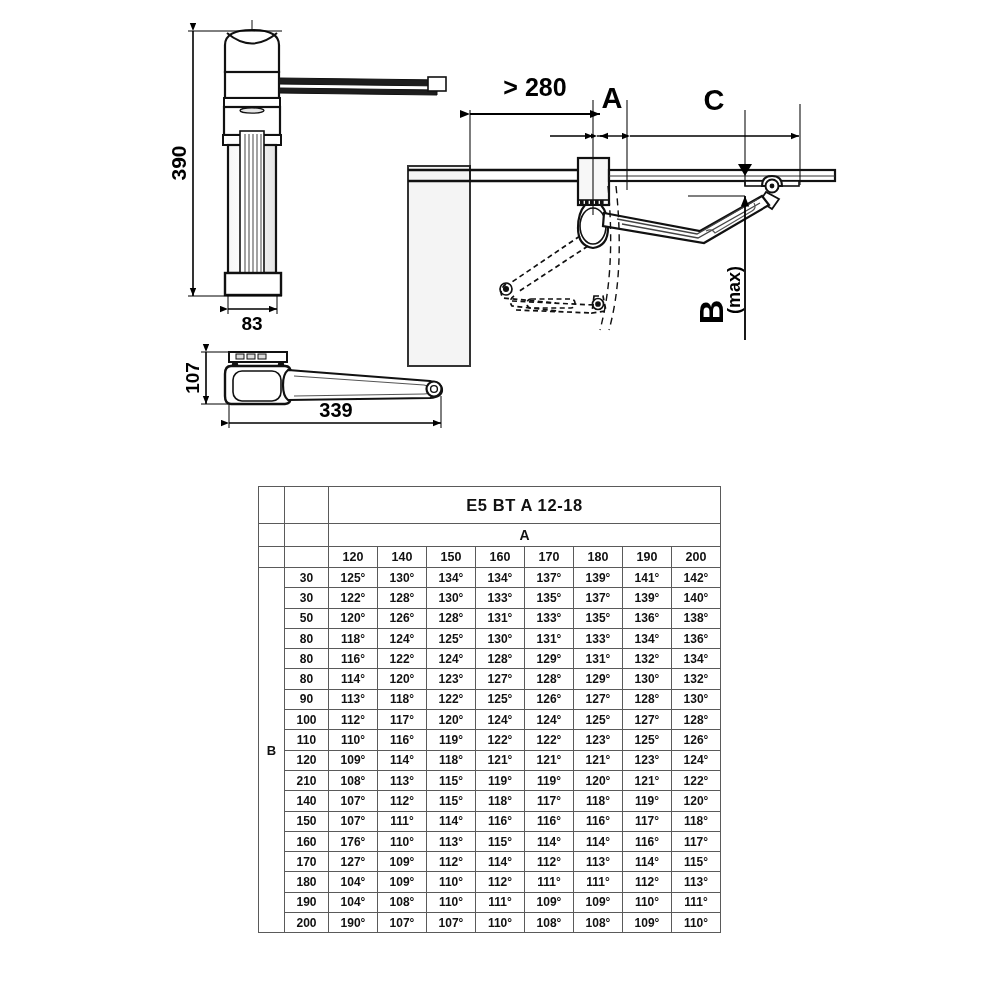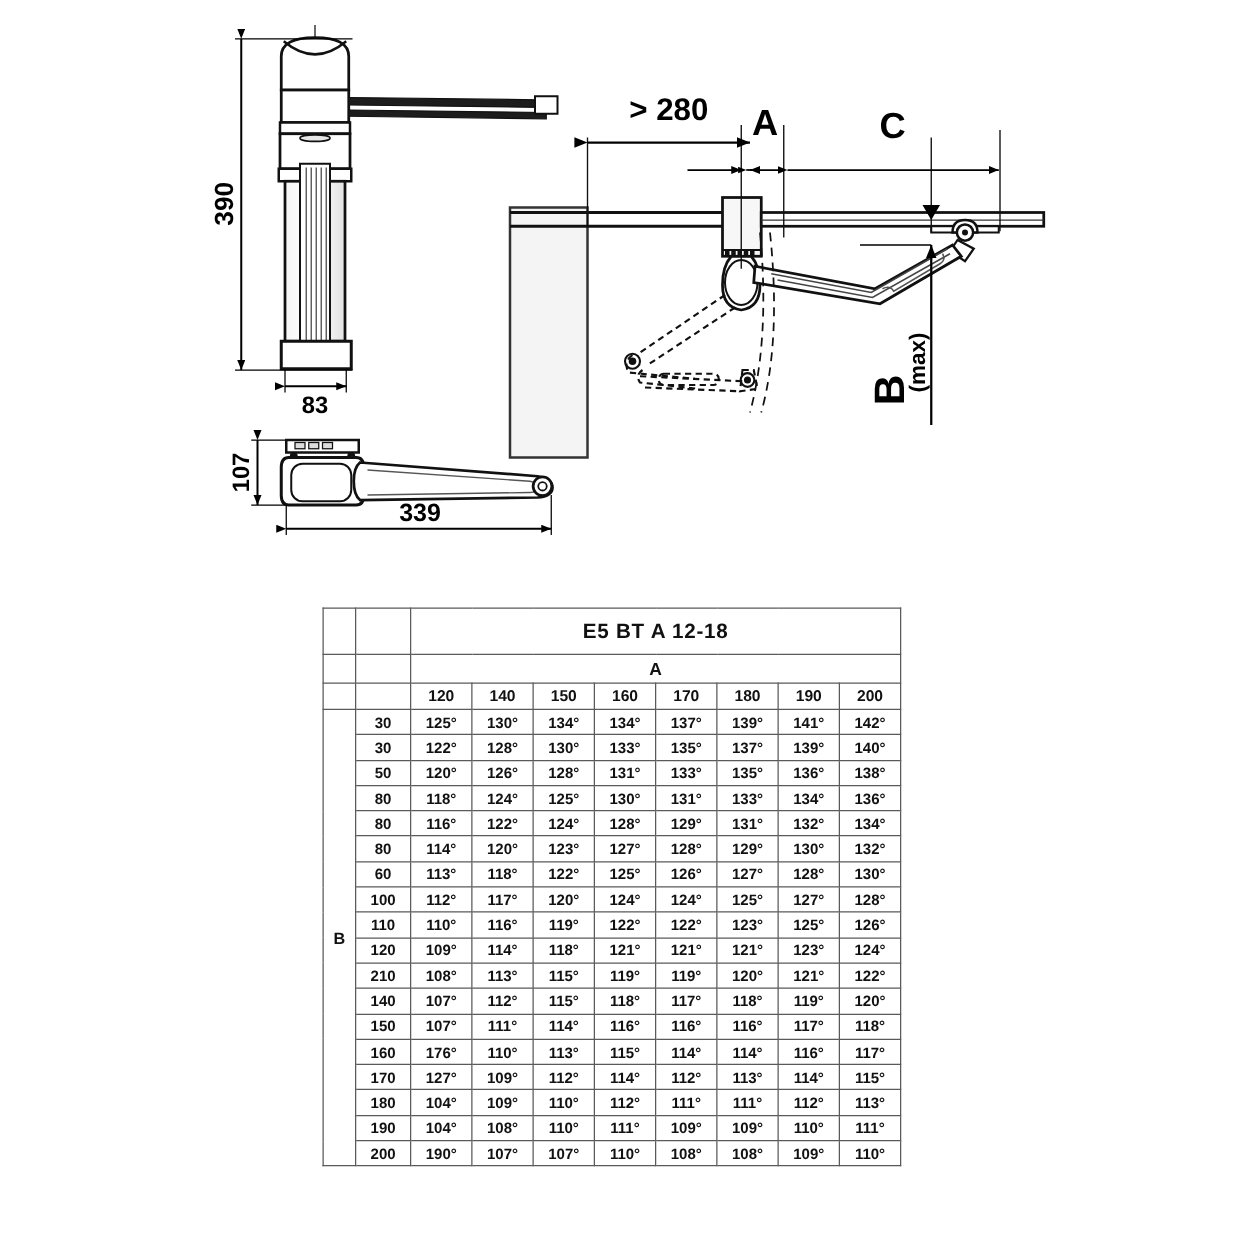--- a/index.html
+++ b/index.html
@@ -326,21 +326,21 @@
             <td class="brow">114°</td>
             <td class="brow">120°</td>
             <td class="brow">123°</td>
             <td class="brow">127°</td>
             <td class="brow">128°</td>
             <td class="brow">129°</td>
             <td class="brow">130°</td>
             <td class="brow">132°</td>
           </tr>
           <tr>
-            <td class="brow rowhdr">60</td>
+            <td class="brow rowhdr">90</td>
             <td class="brow">113°</td>
             <td class="brow">118°</td>
             <td class="brow">122°</td>
             <td class="brow">125°</td>
             <td class="brow">126°</td>
             <td class="brow">127°</td>
             <td class="brow">128°</td>
             <td class="brow">130°</td>
           </tr>
           <tr>

